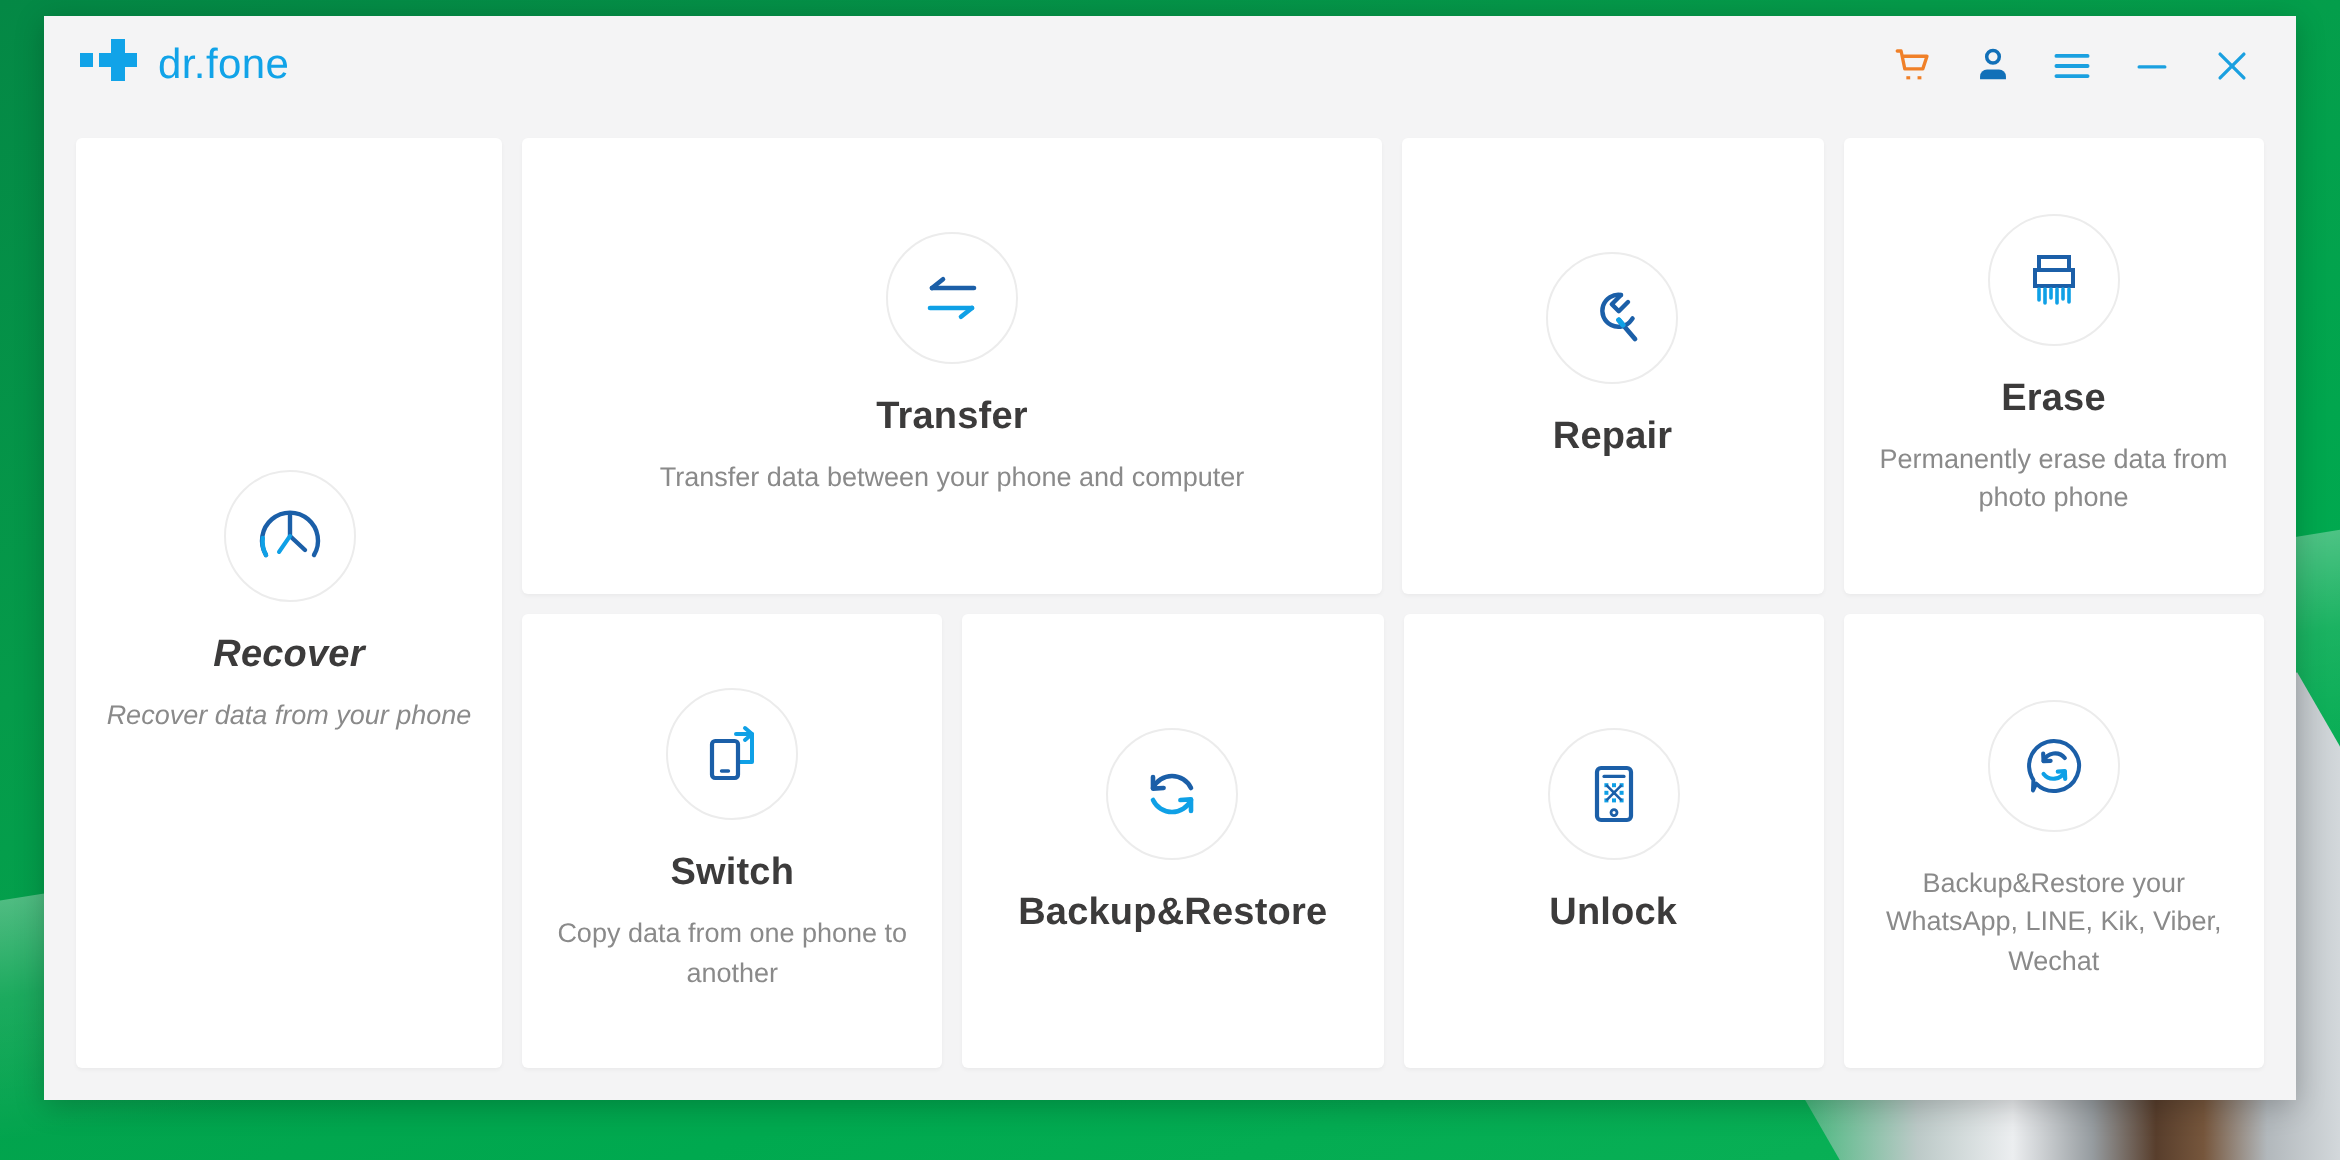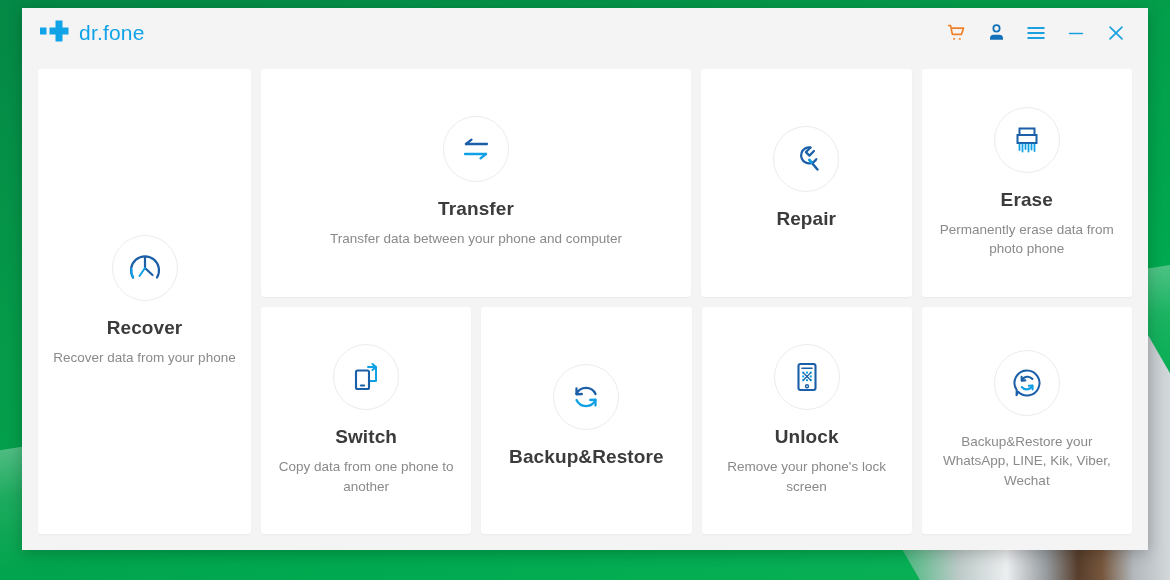--- a/index.html
+++ b/index.html
@@ -115,21 +115,21 @@
     display: flex;
     flex-direction: column;
     align-items: center;
     justify-content: center;
     text-align: center;
     cursor: pointer;
     box-shadow: 0 1px 2px rgba(0,0,0,0.045);
     padding: 8px 14px;
     box-sizing: border-box;
   }
-  #card-recover { width: 100%; }
+  #card-recover { width: 100%; font-style: italic; }
   #card-transfer { width: 430px; }
   .card-flex { flex: 1; }
 
   .icon-circle {
     width: 64px;
     height: 64px;
     border-radius: 50%;
     border: 1px solid #ececec;
     display: flex;
     align-items: center;
@@ -323,21 +323,20 @@
                   <rect x="19" y="18.4" width="2" height="2"></rect>
                   <rect x="22.8" y="18.4" width="2" height="2"></rect>
                   <rect x="15.2" y="22.2" width="2" height="2"></rect>
                   <rect x="19" y="22.2" width="2" height="2"></rect>
                   <rect x="22.8" y="22.2" width="2" height="2"></rect>
                 </g>
                 <path d="M16.2 15.6 L23.8 23.2 M23.8 15.6 L16.2 23.2" stroke="#1b5fa8" stroke-width="1.3"></path>
               </svg>
             </div>
             <div class="card-title">Unlock</div>
-            <div class="card-desc">Remove your phone's lock screen</div>
           </div>
 
           <div class="card card-flex">
             <div class="icon-circle">
               <svg width="40" height="40" viewBox="0 0 40 40" fill="none" stroke-linecap="round" stroke-linejoin="round">
                 <path d="M20 7.5 a12.5 12.5 0 1 1 -8.9 21.3 l-1.6 3.4 l0.2-5.3 A12.4 12.4 0 0 1 20 7.5 z" stroke="#1b5fa8" stroke-width="2"></path>
                 <path d="M14.8 17.4 A6.3 6.3 0 0 1 25.4 16" stroke="#1b5fa8" stroke-width="2.1"></path>
                 <path d="M14.6 13.8 L14.8 17.6 L18.3 17.4" stroke="#1b5fa8" stroke-width="2.1"></path>
                 <path d="M25.4 22.8 A6.3 6.3 0 0 1 14.8 24" stroke="#0fa0e6" stroke-width="2.1"></path>
                 <path d="M25.6 26.4 L25.4 22.6 L21.9 22.8" stroke="#0fa0e6" stroke-width="2.1"></path>

